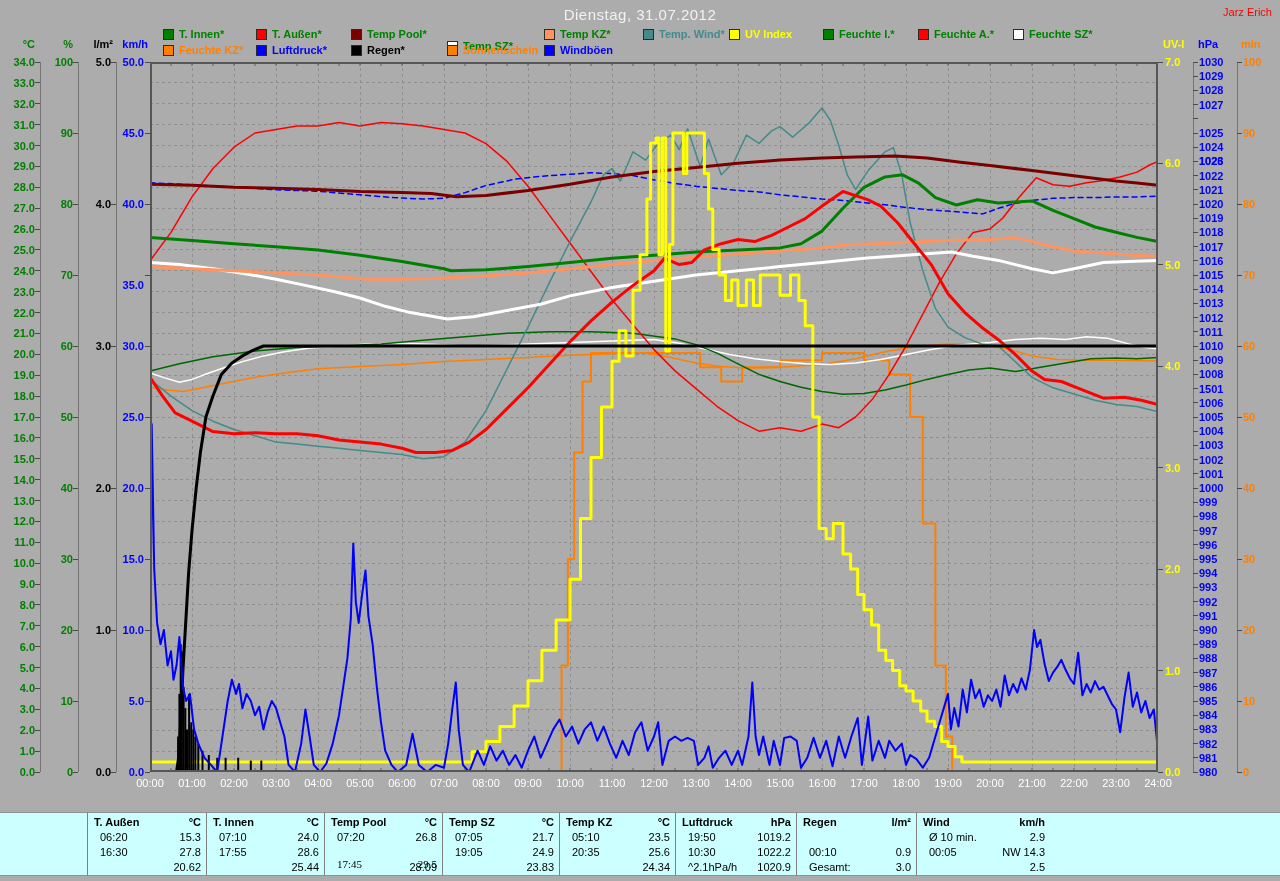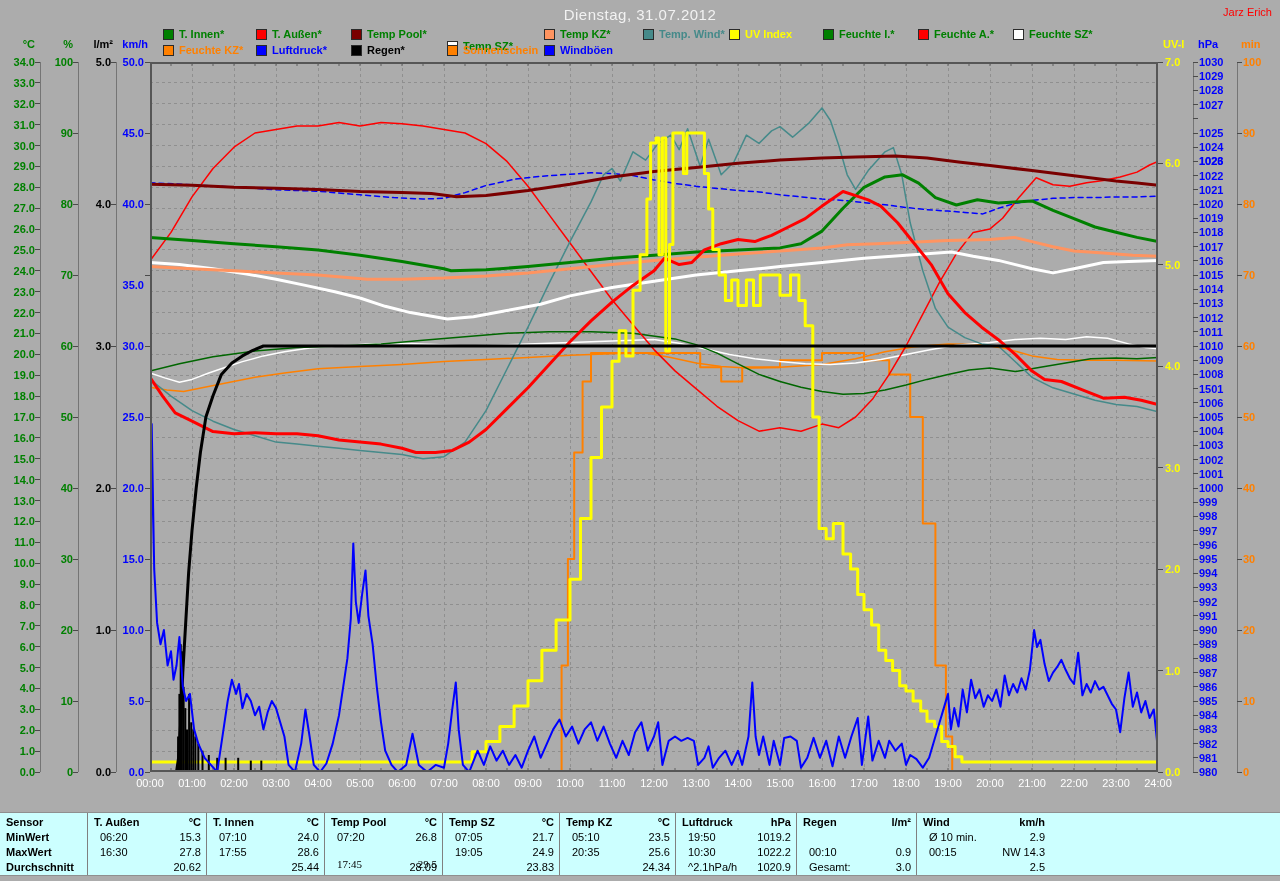--- a/index.html
+++ b/index.html
@@ -556,26 +556,20 @@
       <div class="xlab" style="left: 839px; top: 777px;">17:00</div>
       <div class="xlab" style="left: 881px; top: 777px;">18:00</div>
       <div class="xlab" style="left: 923px; top: 777px;">19:00</div>
       <div class="xlab" style="left: 965px; top: 777px;">20:00</div>
       <div class="xlab" style="left: 1007px; top: 777px;">21:00</div>
       <div class="xlab" style="left: 1049px; top: 777px;">22:00</div>
       <div class="xlab" style="left: 1091px; top: 777px;">23:00</div>
       <div class="xlab" style="left: 1133px; top: 777px;">24:00</div>
     </div>
   <div id="stats-table">
-      <div class="tcol" style="left: 0px; width: 87px;">
-        <div class="rowlab" style="top: 2px;">Sensor</div>
-        <div class="rowlab" style="top: 17px;">MinWert</div>
-        <div class="rowlab" style="top: 32px;">MaxWert</div>
-        <div class="rowlab" style="top: 47px;">Durchschnitt</div>
-      </div>
       <div class="tcol sep" style="left: 87px; width: 119px;">
         <div style="position: absolute; left: 0px; top: 0px; height: 62px; width: 119px;">
           <div class="trow" style="top: 2px;">
             <div class="hname">T. Außen</div>
             <div class="hunit">°C</div>
           </div>
           <div class="trow" style="top: 17px;">
             <div class="lft">06:20</div>
             <div class="rgt">15.3</div>
           </div>
@@ -713,21 +707,21 @@
         <div style="position: absolute; left: 0px; top: 0px; height: 62px; width: 134px;">
           <div class="trow" style="top: 2px;">
             <div class="hname">Wind</div>
             <div class="hunit">km/h</div>
           </div>
           <div class="trow" style="top: 17px;">
             <div class="lft">Ø 10 min.</div>
             <div class="rgt">2.9</div>
           </div>
           <div class="trow" style="top: 32px;">
-            <div class="lft">00:15</div>
+            <div class="lft">00:05</div>
             <div class="rgt">NW 14.3</div>
           </div>
           <div class="trow" style="top: 47px;">
             <div class="lft"></div>
             <div class="rgt">2.5</div>
           </div>
         </div>
       </div>
     </div>
 </div>

